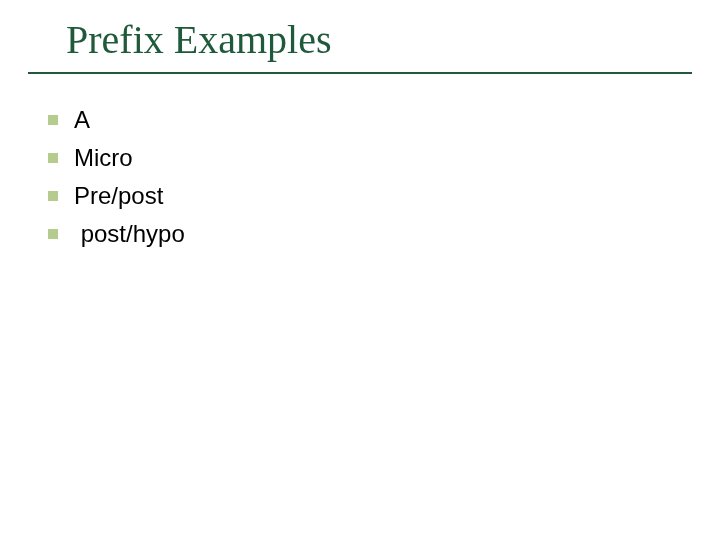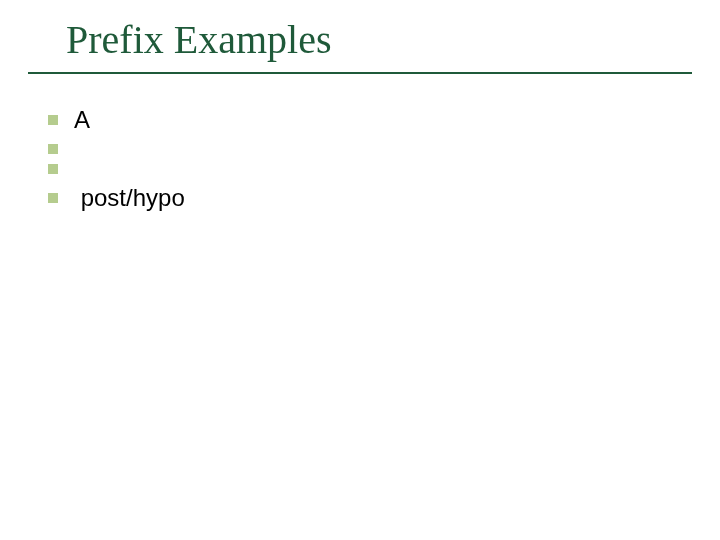--- a/index.html
+++ b/index.html
@@ -65,22 +65,24 @@
   <div class="title">Prefix Examples</div>
   <div class="rule"></div>
 
   <div class="list">
     <div class="item">
       <div class="bullet"></div>
       <div class="label">A</div>
     </div>
     <div class="item">
       <div class="bullet"></div>
+      <div class="label">Micro</div>
     </div>
     <div class="item">
       <div class="bullet"></div>
+      <div class="label">Pre/post</div>
     </div>
     <div class="item">
       <div class="bullet"></div>
       <div class="label"> post/hypo</div>
     </div>
   </div>
 </div>
 
 </body></html>

